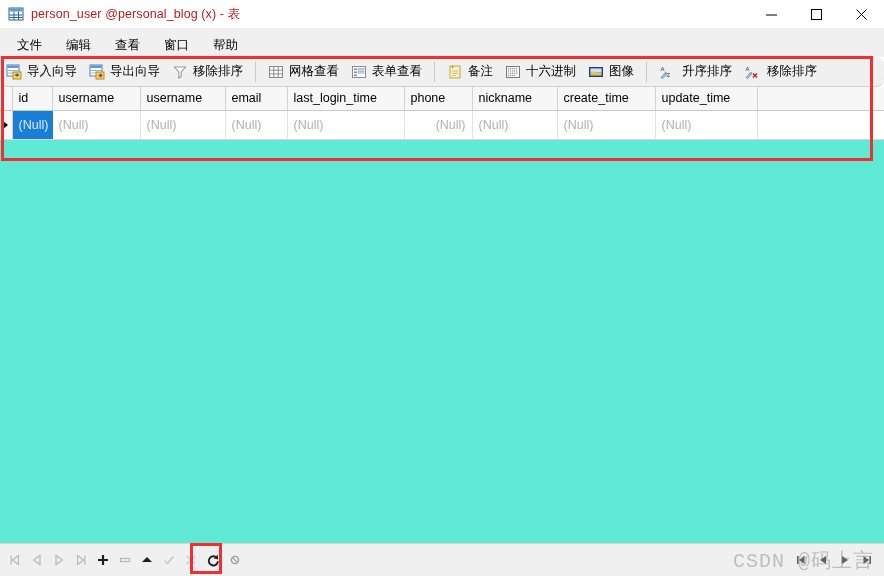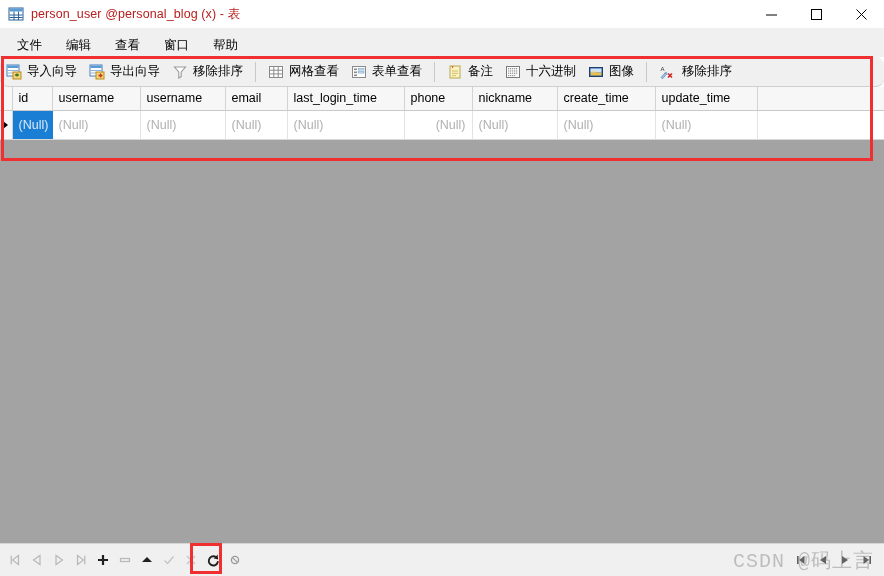--- a/index.html
+++ b/index.html
@@ -80,21 +80,21 @@
     width: 1px; height: 20px;
     background: #c8c8c8;
     margin: 0 6px;
     flex: none;
   }
 
   
   .grid-wrap {
     position: absolute; left: 0; top: 87px;
     width: 884px; height: 456px;
-    background: #a3a3a3;
+    background: #5eead4;
     overflow: hidden;
   }
   table.grid {
     border-collapse: collapse;
     table-layout: fixed;
     width: 884px;
   }
   table.grid th {
     height: 23px;
     background: #f7f7f7;
@@ -364,20 +364,31 @@
           <rect x="2.5" y="4.5" width="11" height="4" fill="#cfe3f5"></rect>
           <path d="M2.5 11.5 l11 0 l0 -3 l-11 0 z" fill="#e8c24a"></path>
           <path d="M2.5 8.5 l3 -2 l3 2 z" fill="#f0d890"></path>
         </svg>
       </span>
       <span>图像</span>
     </div>
 
     <div class="tb-sep"></div>
 
+    <div class="tb-btn">
+      <span class="ic">
+        <svg width="18" height="16" viewBox="0 0 18 16">
+          <text x="1.5" y="6.5" font-family="Liberation Sans, sans-serif" font-size="6" fill="#333">A</text>
+          <text x="7.5" y="12.5" font-family="Liberation Sans, sans-serif" font-size="6" fill="#333">Z</text>
+          <path d="M2 13.5 l4 -4.5 l1.6 1.2 l-4 4.5 z" fill="#9fc3e8" stroke="#5a86b5" stroke-width="0.7"></path>
+          <path d="M5.4 9.3 l2 -1.2 l0.6 1.6 z" fill="#d9e8f6" stroke="#5a86b5" stroke-width="0.6"></path>
+        </svg>
+      </span>
+      <span>升序排序</span>
+    </div>
 
 
     <div class="tb-btn">
       <span class="ic">
         <svg width="18" height="16" viewBox="0 0 18 16">
           <text x="1.5" y="6.5" font-family="Liberation Sans, sans-serif" font-size="6" fill="#333">A</text>
           <path d="M2 13.5 l4 -4.5 l1.6 1.2 l-4 4.5 z" fill="#9fc3e8" stroke="#5a86b5" stroke-width="0.7"></path>
           <path d="M5.4 9.3 l2 -1.2 l0.6 1.6 z" fill="#d9e8f6" stroke="#5a86b5" stroke-width="0.6"></path>
           <path d="M9 9.5 l4 4 M13 9.5 l-4 4" stroke="#d01f1f" stroke-width="1.5"></path>
         </svg>

